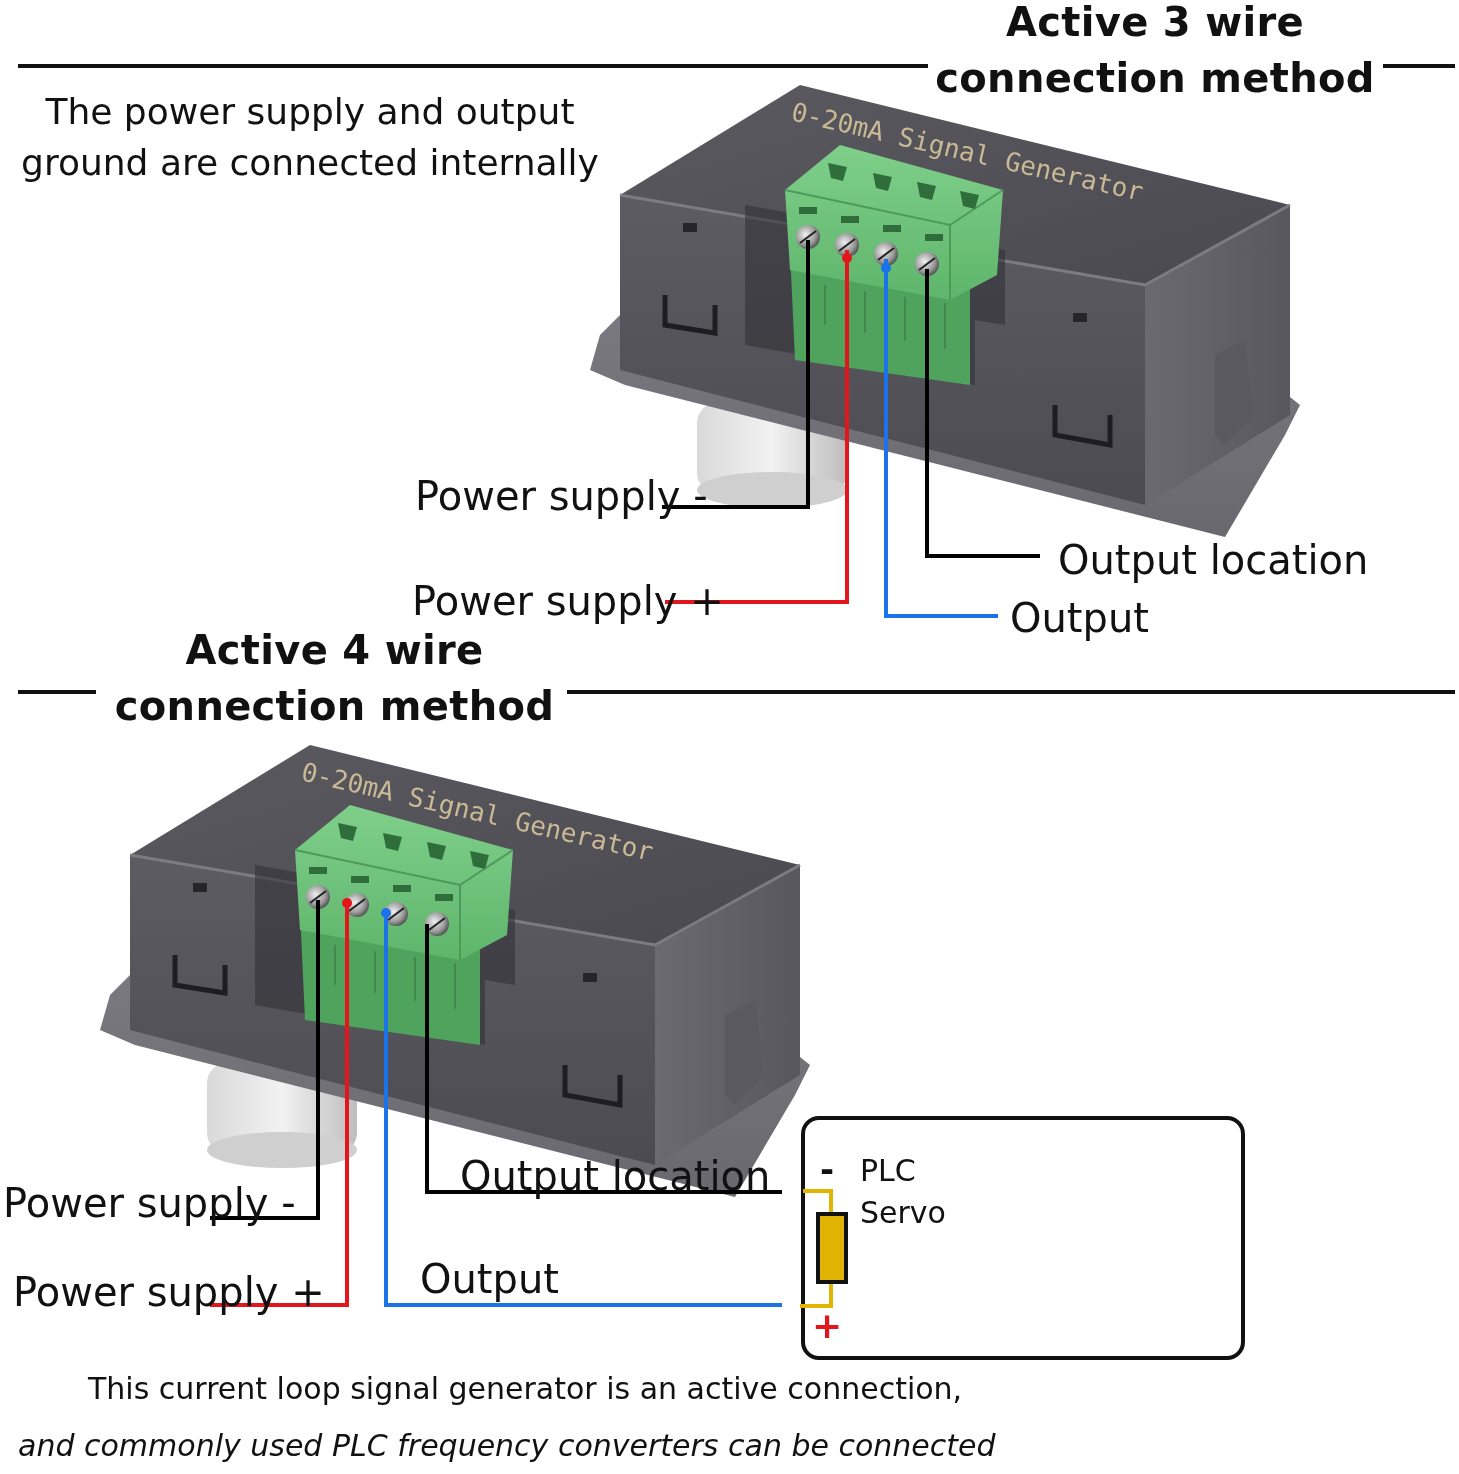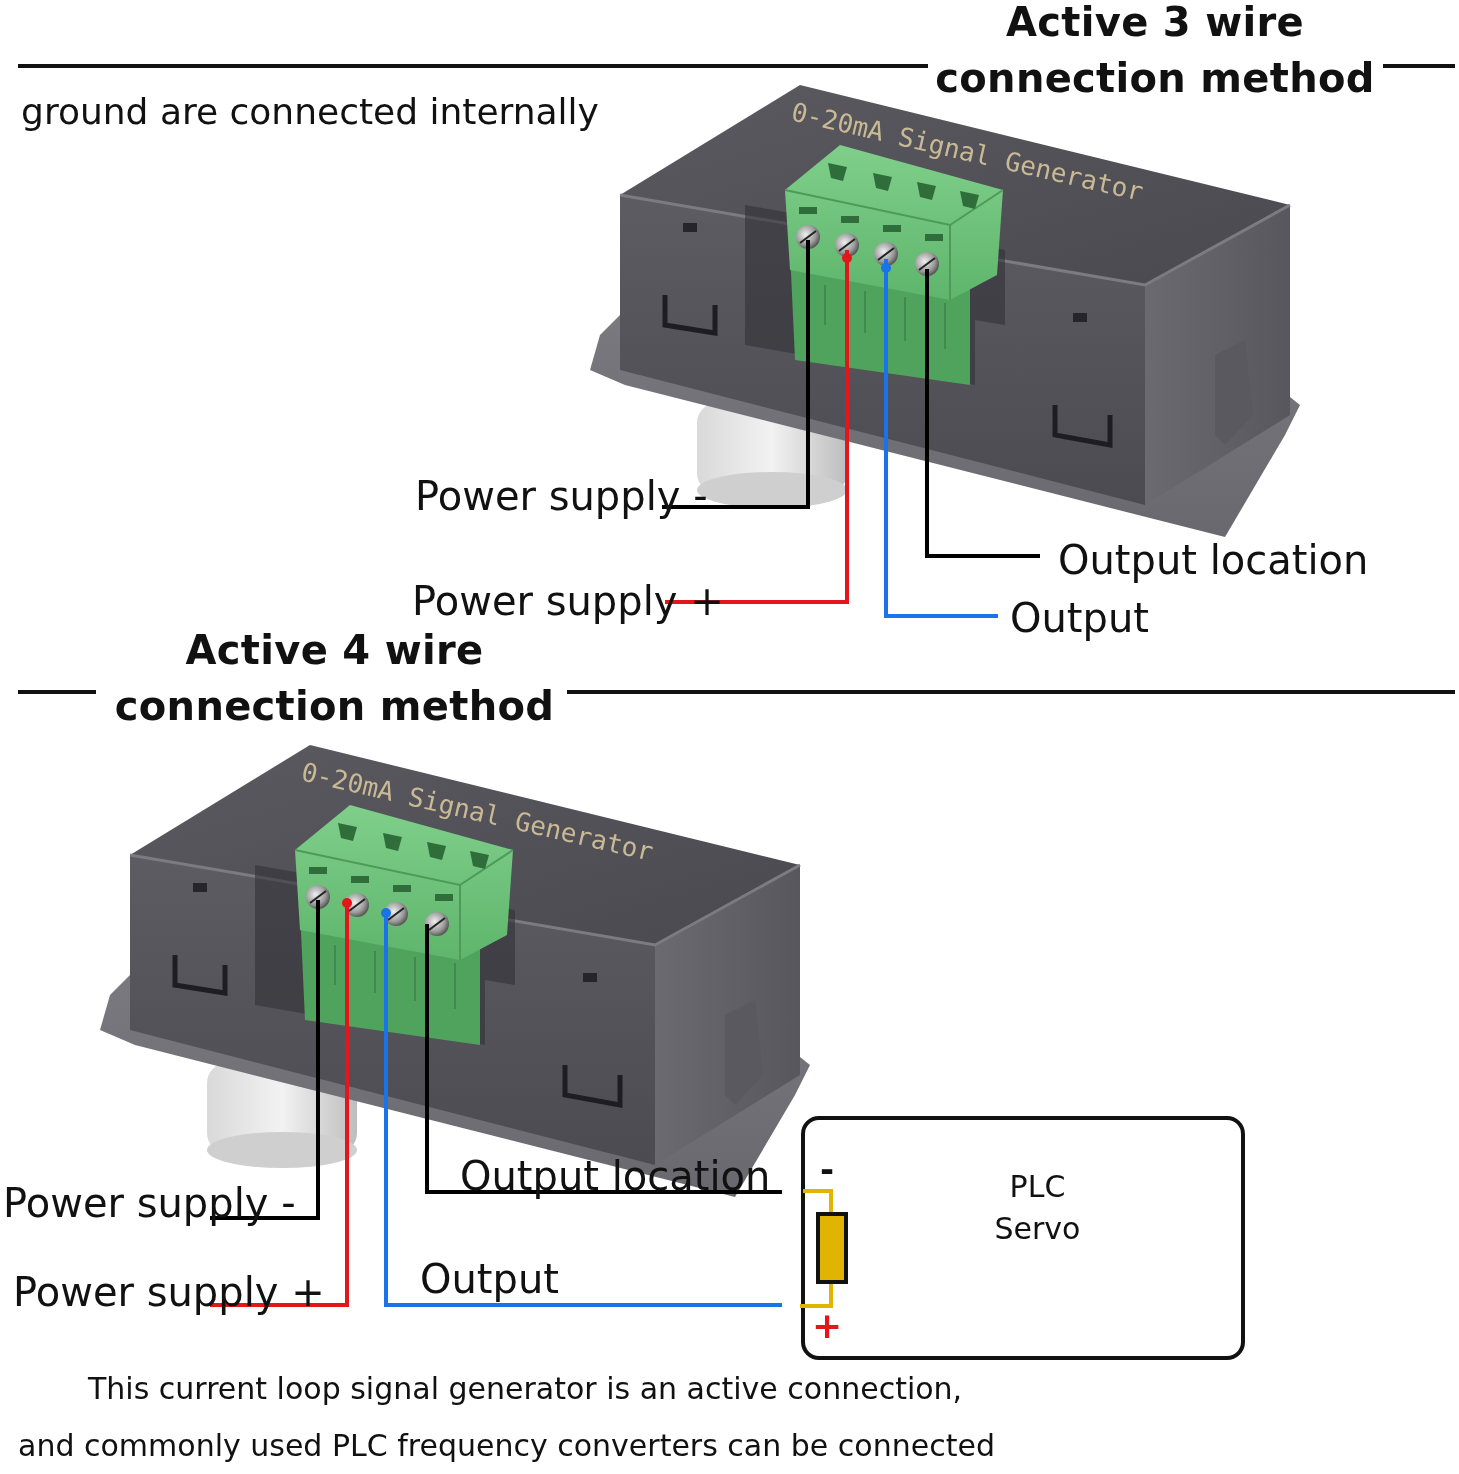--- a/index.html
+++ b/index.html
@@ -3,21 +3,21 @@
 <meta charset="utf-8">
 <style>
   html, body { margin:0; padding:0; background:#ffffff; }
   body { width:1459px; height:1474px; position:relative; overflow:hidden;
          font-family:"DejaVu Sans", sans-serif; color:#111; }
   svg#stage { position:absolute; left:0; top:0; }
   .txt { position:absolute; white-space:nowrap; color:#111; }
   .heading { font-weight:bold; font-size:40px; letter-spacing:0.3px; text-align:center; line-height:56px; }
   .note { font-size:36px; text-align:center; line-height:51px; }
   .label { font-size:40px; }
-  .box-text { font-size:30px; text-align:center; line-height:42px;margin-top:16px; }
+  .box-text { font-size:30px; text-align:left; line-height:42px; }
   .footer { font-size:30px; line-height:57px; }
 </style>
 </head>
 <body>
 
 <svg id="stage" width="1459" height="1474" viewBox="0 0 1459 1474">
   <defs>
     <linearGradient id="bodyTop" x1="0" y1="0" x2="1" y2="1">
       <stop offset="0" stop-color="#5b5a60"></stop>
       <stop offset="1" stop-color="#4a494f"></stop>
@@ -144,20 +144,21 @@
   <polyline points="831,1282 831,1306 800,1306" fill="none" stroke="#e0b400" stroke-width="4"></polyline>
   <rect x="818" y="1214" width="28" height="68" fill="#e0b400" stroke="#111" stroke-width="4"></rect>
 </svg>
 
 <div class="txt heading" style="left:935px; top:-6px; width:440px;">
   <div>Active 3 wire</div>
   <div>connection method</div>
 </div>
 
 <div class="txt note" style="left:10px; top:86px; width:600px;">
+  <div>The power supply and output</div>
   <div>ground are connected internally</div>
 </div>
 
 <div class="txt label" style="left:415px; top:473px;">Power supply -</div>
 <div class="txt label" style="left:412px; top:578px;">Power supply +</div>
 <div class="txt label" style="left:1058px; top:537px;">Output location</div>
 <div class="txt label" style="left:1010px; top:595px;">Output</div>
 
 <div class="txt heading" style="left:112px; top:622px; width:445px;">
   <div>Active 4 wire</div>
@@ -171,13 +172,13 @@
 
 <div class="txt" style="left:820px; top:1152px; font-size:34px; font-weight:bold; line-height:34px;">-</div>
 <div class="txt" style="left:812px; top:1306px; font-size:36px; font-weight:bold; color:#e3161b; line-height:40px;">+</div>
 
 <div class="txt box-text" style="left:860px; top:1150px; width:355px;">
   <div>PLC</div>
   <div>Servo</div>
 </div>
 
 <div class="txt footer" style="left:88px; top:1360px;">This current loop signal generator is an active connection,</div>
-<div class="txt footer" style="left:18px; top:1417px;">and commonly used PLC frequency converters can be connected</div>
+<div class="txt footer" style="left:18px; top:1417px;font-style:italic;">and commonly used PLC frequency converters can be connected</div>
 
 </body></html>

